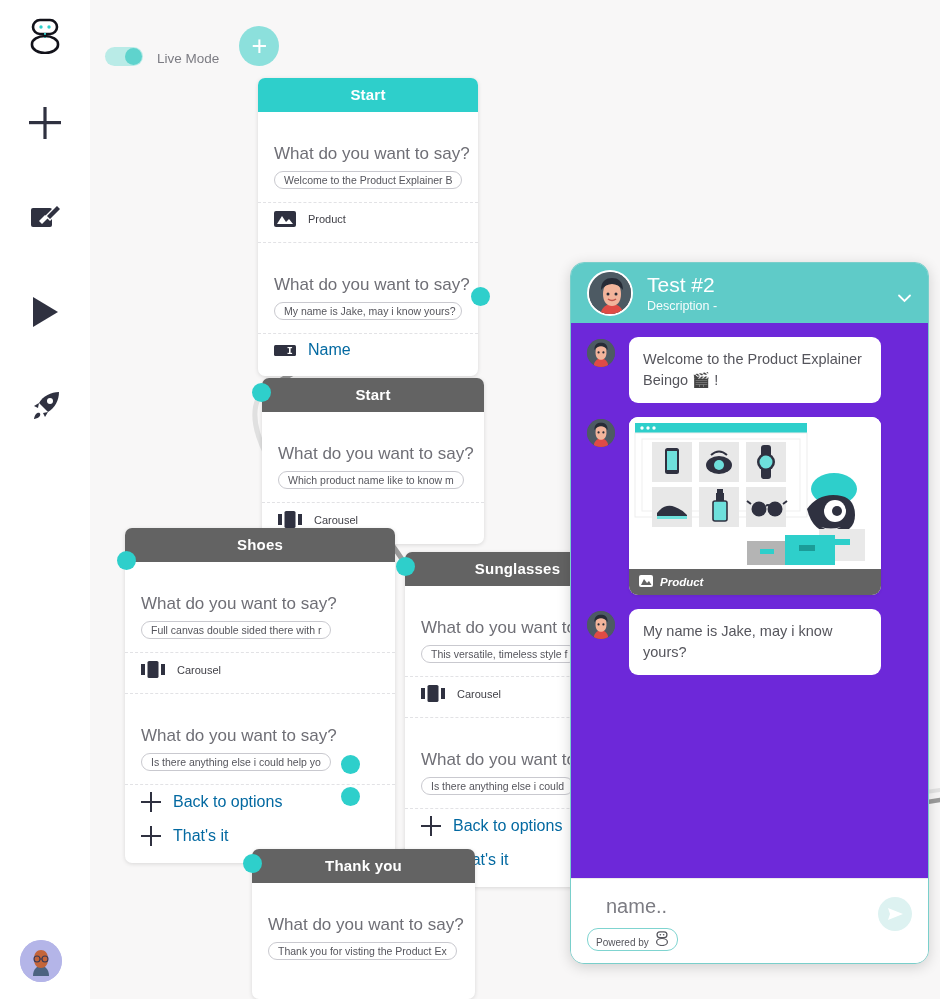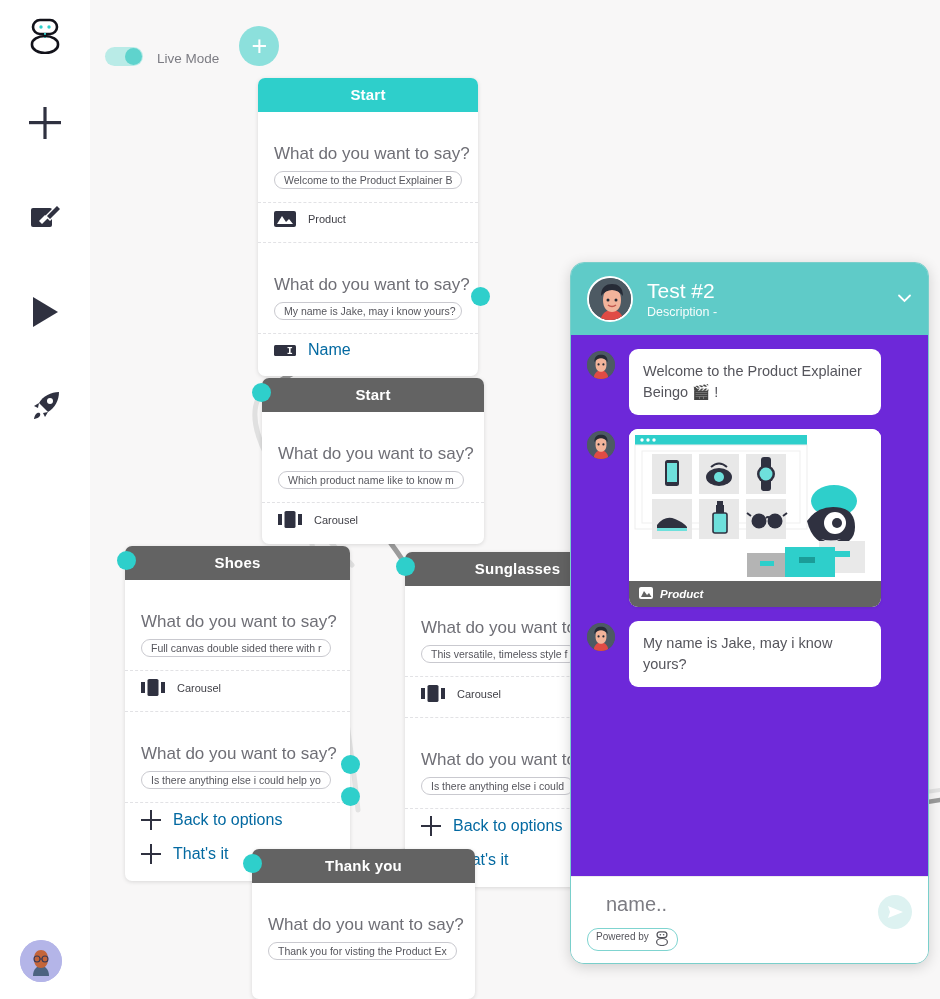--- a/index.html
+++ b/index.html
@@ -112,21 +112,21 @@
     position: absolute; left: 570px; top: 262px;
     width: 359px; height: 702px;
     background: #f4f4f4;
     border-radius: 14px;
     box-shadow: 0 3px 14px rgba(0,0,0,.16);
     border: 1px solid #79cfcb;
     overflow: hidden; z-index: 60;
     display: flex; flex-direction: column;
   }
   .chat-head {
-    background: #5fcbc8; height: 72px; flex: 0 0 auto;
+    background: #5fcbc8; height: 60px; flex: 0 0 auto;
     display: flex; align-items: center; padding: 0 16px;
     position: relative;
   }
   .chat-avatar {
     width: 46px; height: 46px; border-radius: 50%;
     background: #4d5a63; border: 2px solid #fff;
     overflow: hidden; flex: 0 0 auto;
   }
   .chat-titles { margin-left: 14px; color: #ffffff; }
   .chat-title { font-size: 21px; font-weight: 400; line-height: 1.15; }
@@ -170,21 +170,21 @@
     margin-left: 17px;
   }
   .chat-input::placeholder { color: #8a8a91; }
   .send-btn {
     position: absolute; right: 16px; top: 18px;
     width: 34px; height: 34px; border-radius: 50%;
     background: #ddf2f1; display: flex; align-items: center;
     justify-content: center; cursor: pointer;
   }
   .powered {
-    display: inline-flex; align-items: flex-start; gap: 6px;
+    display: inline-flex; align-items: flex-end; gap: 6px;
     border: 1px solid #7fd4d0; border-radius: 11px;
     padding: 2px 8px; font-size: 10px; color: #55555c;
   }
 </style>
 </head>
 <body>
 
 <div id="app">
 
   <div id="sidebar">
@@ -324,21 +324,21 @@
                 <rect x="6.5" y="0" width="11" height="17" rx="1.6" fill="#2f3140"></rect>
                 <rect x="20" y="3" width="4" height="11" fill="#2f3140"></rect>
               </svg>
           </span>
           <span>Carousel</span>
         </div>
       </div>
     </div>
     <div class="port" style="left:162px; top:383px;"></div>
 
-    <div class="node" style="left:35px; top:546px; width:225px;">
+    <div class="node" style="left:35px; top:528px; width:270px;">
       <div class="node-head gray">Shoes</div>
       <div class="node-body">
         <div class="say-block">
           <div class="say-q">What do you want to say?</div>
           <div class="say-pill">Full canvas double sided there with r</div>
         </div>
         <div class="divider"></div>
         <div class="row-item">
           <span class="ic">
             <svg width="24" height="17" viewBox="0 0 24 17">

